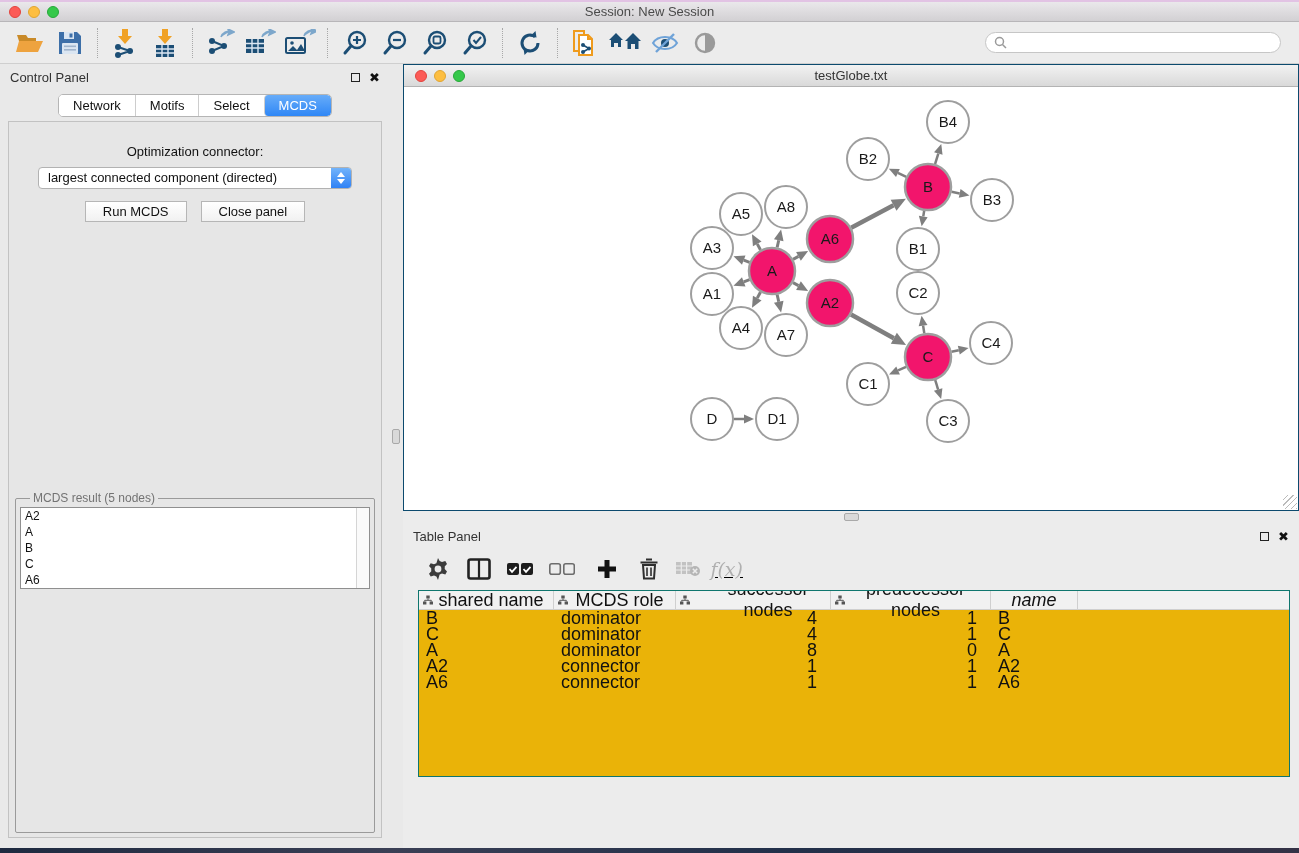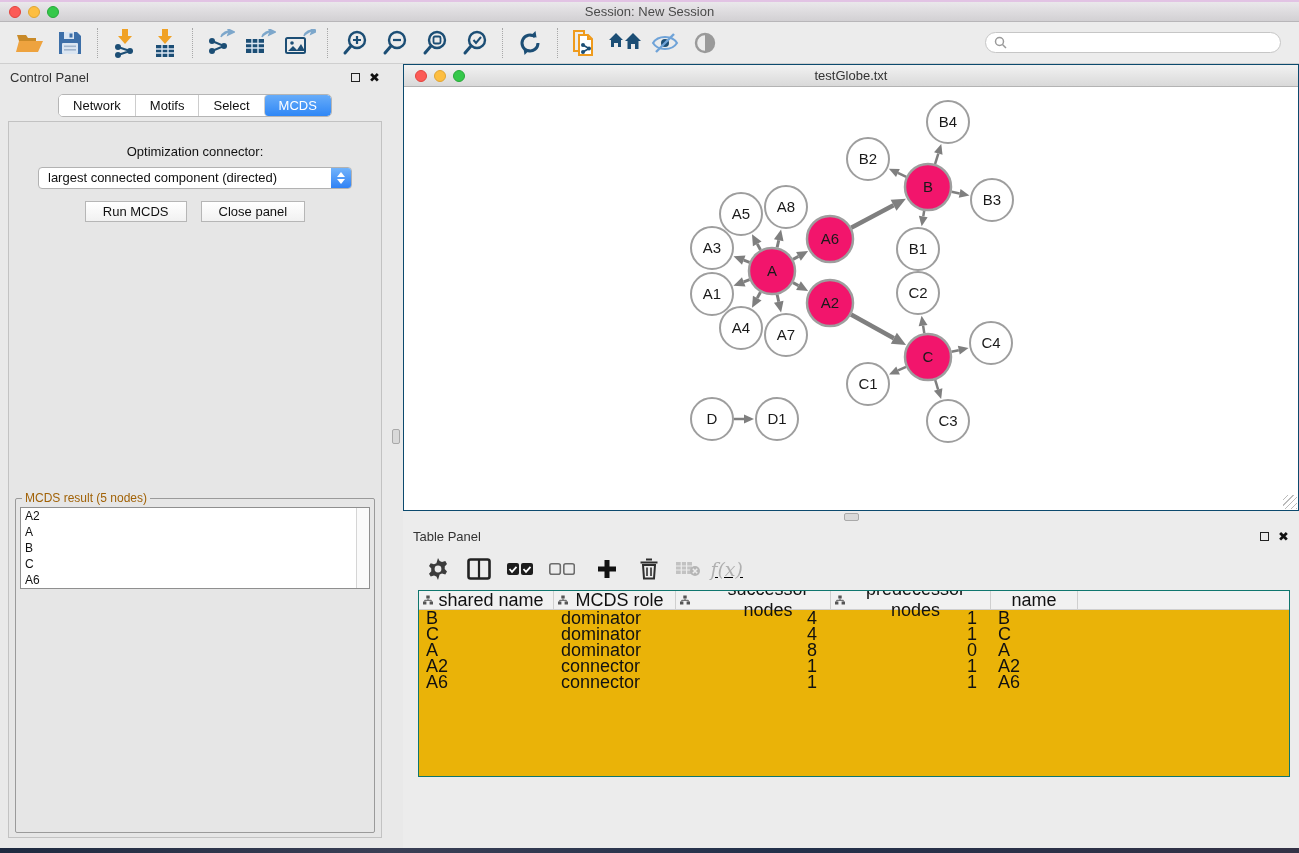--- a/index.html
+++ b/index.html
@@ -54,21 +54,21 @@
     background:linear-gradient(#72b4fb,#2f82f5); border-radius:0 3px 3px 0;
     display:flex; flex-direction:column; align-items:center; justify-content:center; gap:2px; }
   .arr-up { width:0;height:0;border-left:4px solid transparent;border-right:4px solid transparent;border-bottom:5px solid #fff;}
   .arr-dn { width:0;height:0;border-left:4px solid transparent;border-right:4px solid transparent;border-top:5px solid #fff;}
   .btn-row { display:flex; justify-content:center; gap:14px; margin-top:12px; }
   .mac-btn { font-size:13px; color:#111; background:linear-gradient(#fff,#f1f1f1);
     border:1px solid #b6b6b6; border-radius:0; padding:2px 17px; cursor:pointer; }
   .cp-spacer { flex:1; }
   .result-fs { margin:0 6px 4px; border:1px solid #9a9a9a; border-radius:2px; padding:2px 4px 4px;
     height:342px; display:flex; flex-direction:column; }
-  .result-fs legend { font-size:12px; color:#a16207; padding:0 3px; margin-left:2px; }
+  .result-fs legend { font-size:12px; color:#737373; padding:0 3px; margin-left:10px; }
   .result-list { flex:1; background:#fff; border:1px solid #8f8f8f; position:relative;
     font-size:12px; color:#111; overflow:hidden; }
   .result-item { padding:1px 0 1px 4px; line-height:14px; }
   .result-scroll { position:absolute; top:0; right:0; bottom:0; width:13px; background:#fafafa;
     border-left:1px solid #d5d5d5; }
 
   
   .vdiv { width:13px; background:#e9e9e9; position:relative; }
   .vdiv .grip { position:absolute; top:365px; left:2px; width:8px; height:15px;
     background:#d9d9d9; border:1px solid #a9a9a9; border-radius:2px; cursor:col-resize; }
@@ -525,21 +525,21 @@
                 <span>
                   <svg width="10" height="10" viewBox="0 0 10 10">
                     <rect x="3.3" y="0.5" width="3.4" height="3" fill="#555"></rect>
                     <path d="M5 3.5 v1.8 M1.7 5.3 h6.6 M1.7 5.3 v1.2 M8.3 5.3 v1.2" stroke="#555" stroke-width="1"></path>
                     <rect x="0" y="6.5" width="3.4" height="3" fill="#555"></rect>
                     <rect x="6.6" y="6.5" width="3.4" height="3" fill="#555"></rect>
                   </svg>
                 </span>
                 <span class="th-label">predecessor nodes</span>
               </div>
-              <div class="th" style="width: 87px;">
+              <div class="th" style="width: 87px; font-style: italic;">
                 <span class="th-label">name</span>
               </div>
               <div class="th-fill"></div>
             </div>
           <div id="tbl-body">
               <div class="trow">
                 <div class="td left" style="width: 135px;">B</div>
                 <div class="td left" style="width: 122px;">dominator</div>
                 <div class="td right" style="width: 155px;">4</div>
                 <div class="td right" style="width: 160px;">1</div>

